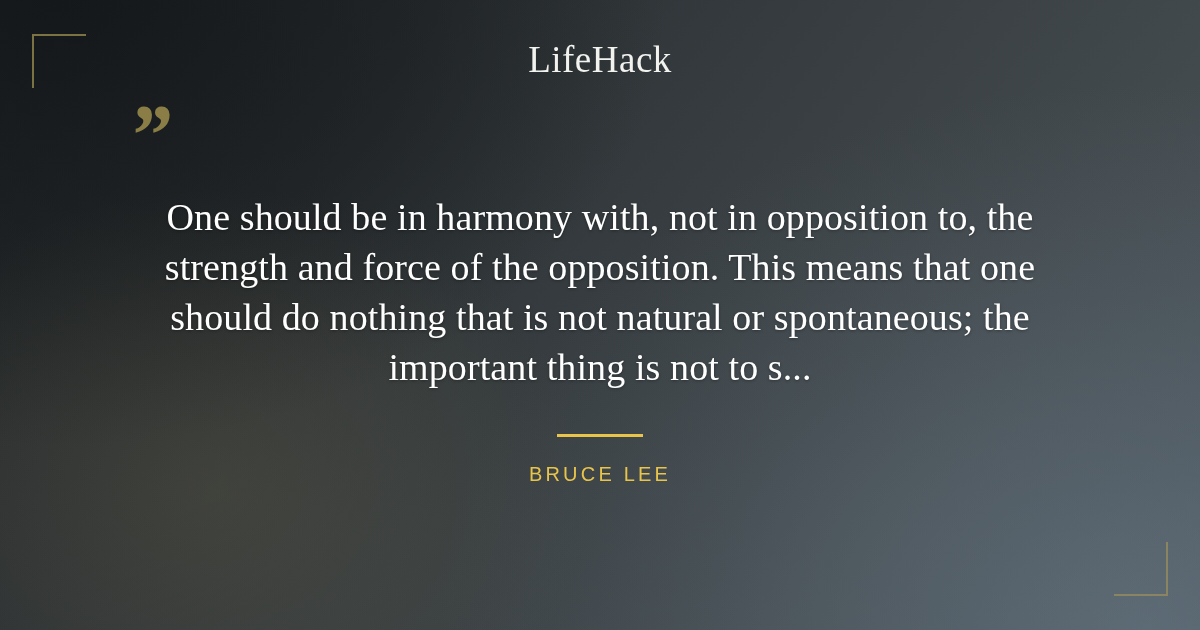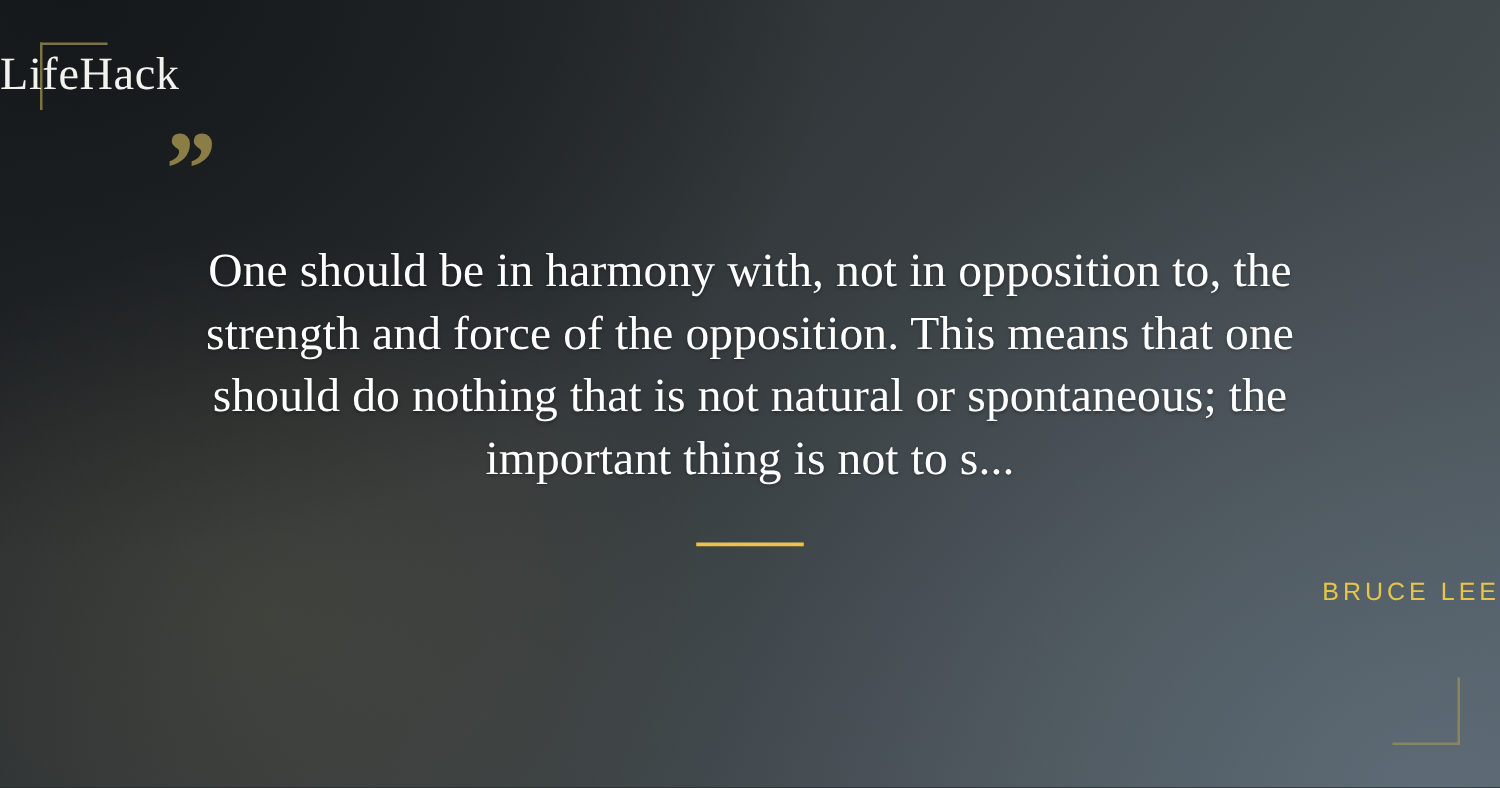--- a/index.html
+++ b/index.html
@@ -45,21 +45,21 @@
     border-right: 2px solid #8a8463;
     border-bottom: 2px solid #8a8463;
   }
 
   
   .brand {
     position: absolute;
     top: 40px;
     left: 0;
     right: 0;
-    text-align: left;
+    text-align: center;
     font-family: "Liberation Serif", serif;
     font-size: 37px;
     line-height: 1.1;
     letter-spacing: 0.5px;
     color: #f2f2ef;
     font-weight: 400;
   }
 
   
   .quote-mark {
@@ -100,21 +100,21 @@
     margin-left: -43px;
     background: #e8c54a;
   }
 
   
   .author {
     position: absolute;
     left: 0;
     right: 0;
     top: 463px;
-    text-align: right;
+    text-align: center;
     font-family: "Liberation Sans", sans-serif;
     font-size: 20px;
     font-weight: 400;
     letter-spacing: 3.2px;
     color: #e8c54a;
   }
 </style>
 </head>
 <body>
 

